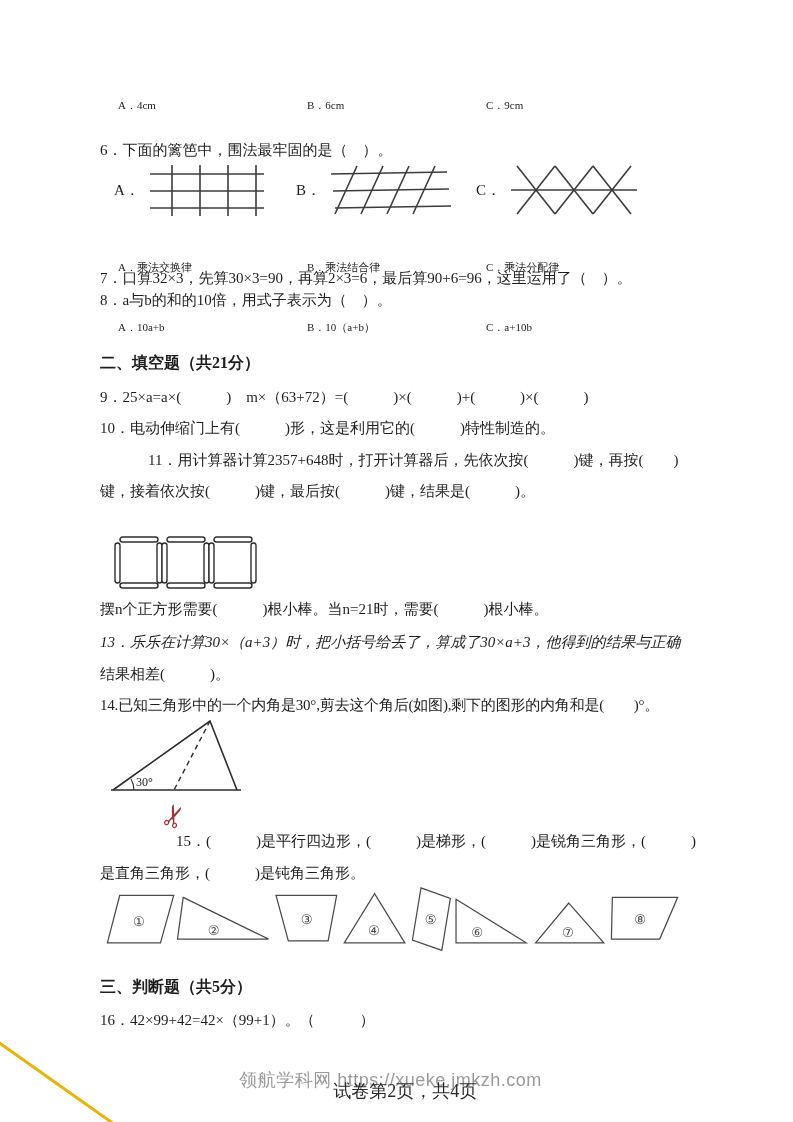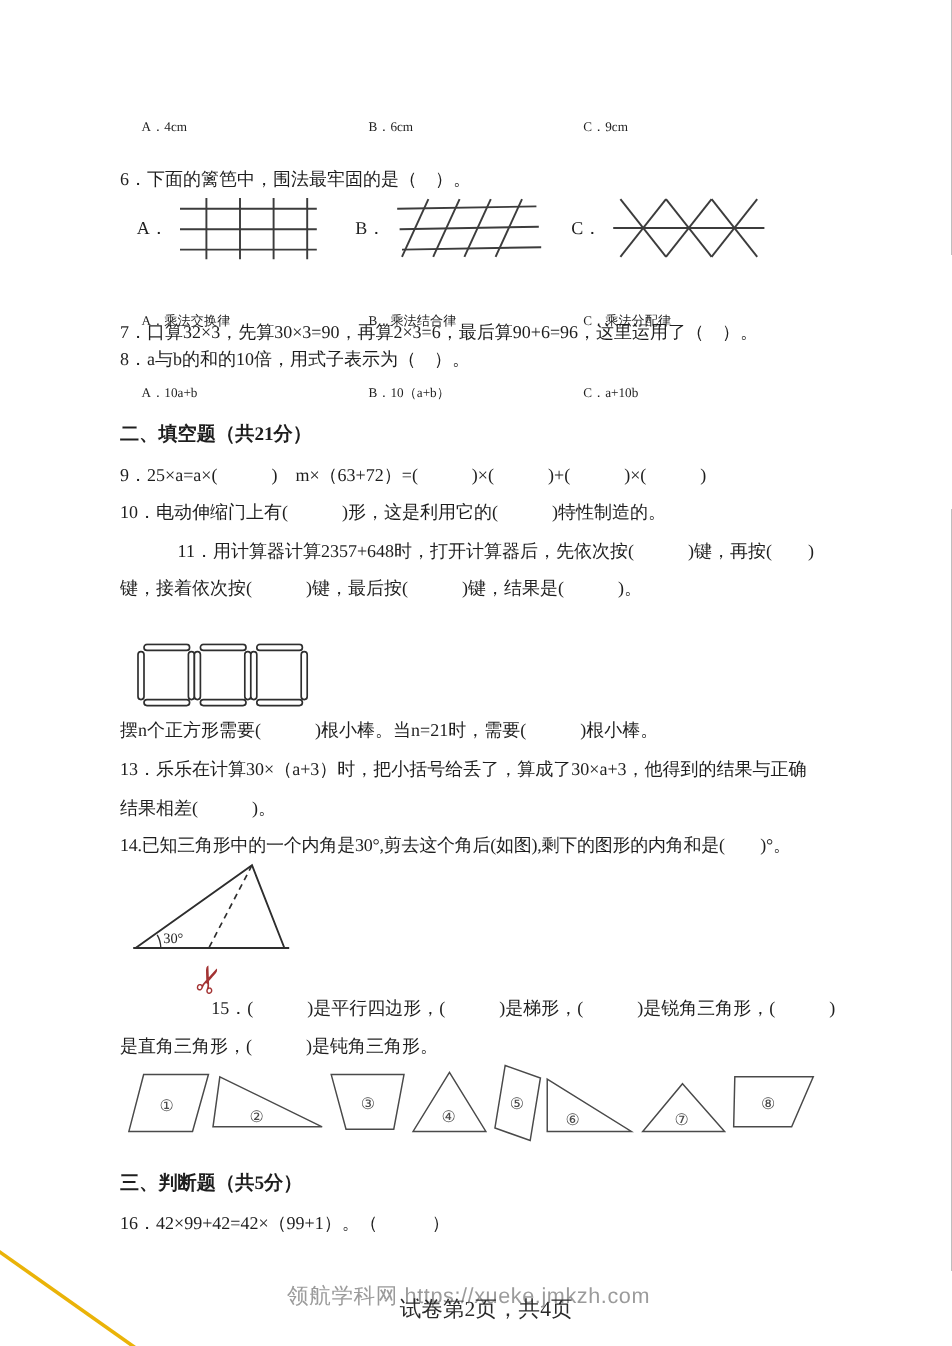--- a/index.html
+++ b/index.html
@@ -131,21 +131,21 @@
       <rect x="49" y="7" width="5" height="40" rx="2.5"></rect>
         <rect x="91" y="7" width="5" height="40" rx="2.5"></rect>
       <rect x="101" y="1" width="38" height="5" rx="2.5"></rect>
         <rect x="101" y="47" width="38" height="5" rx="2.5"></rect>
       <rect x="96" y="7" width="5" height="40" rx="2.5"></rect>
         <rect x="138" y="7" width="5" height="40" rx="2.5"></rect>
     </g>
   </svg>
   <div class="line" style="top:599px;">摆n个正方形需要(　　　)根小棒。当n=21时，需要(　　　)根小棒。</div>
 
-  <div class="line" style="top:632px;">13．乐乐在计算30×（a+3）时，把小括号给丢了，算成了30×a+3，他得到的结果与正确</div>
+  <div class="line" style="top:632px;font-style:italic;">13．乐乐在计算30×（a+3）时，把小括号给丢了，算成了30×a+3，他得到的结果与正确</div>
   <div class="line" style="top:664px;">结果相差(　　　)。</div>
 
   <div class="line" style="top:695px;letter-spacing:-0.2px;">14.已知三角形中的一个内角是30°,剪去这个角后(如图),剩下的图形的内角和是(　　)°。</div>
   <svg class="fig" style="left:110px;top:712px;" width="175" height="125" viewBox="0 0 175 125">
     <g fill="none" stroke="#2e2e2e" stroke-width="1.6">
       <polyline points="3,78 100,9 127,78"></polyline>
       <line x1="1" y1="78" x2="131" y2="78"></line>
       <line x1="100" y1="9" x2="64" y2="78" stroke-dasharray="5,4" stroke-width="1.4"></line>
       <path d="M 24,78 A 22,22 0 0 0 21,67" stroke-width="1.1"></path>
     </g>

